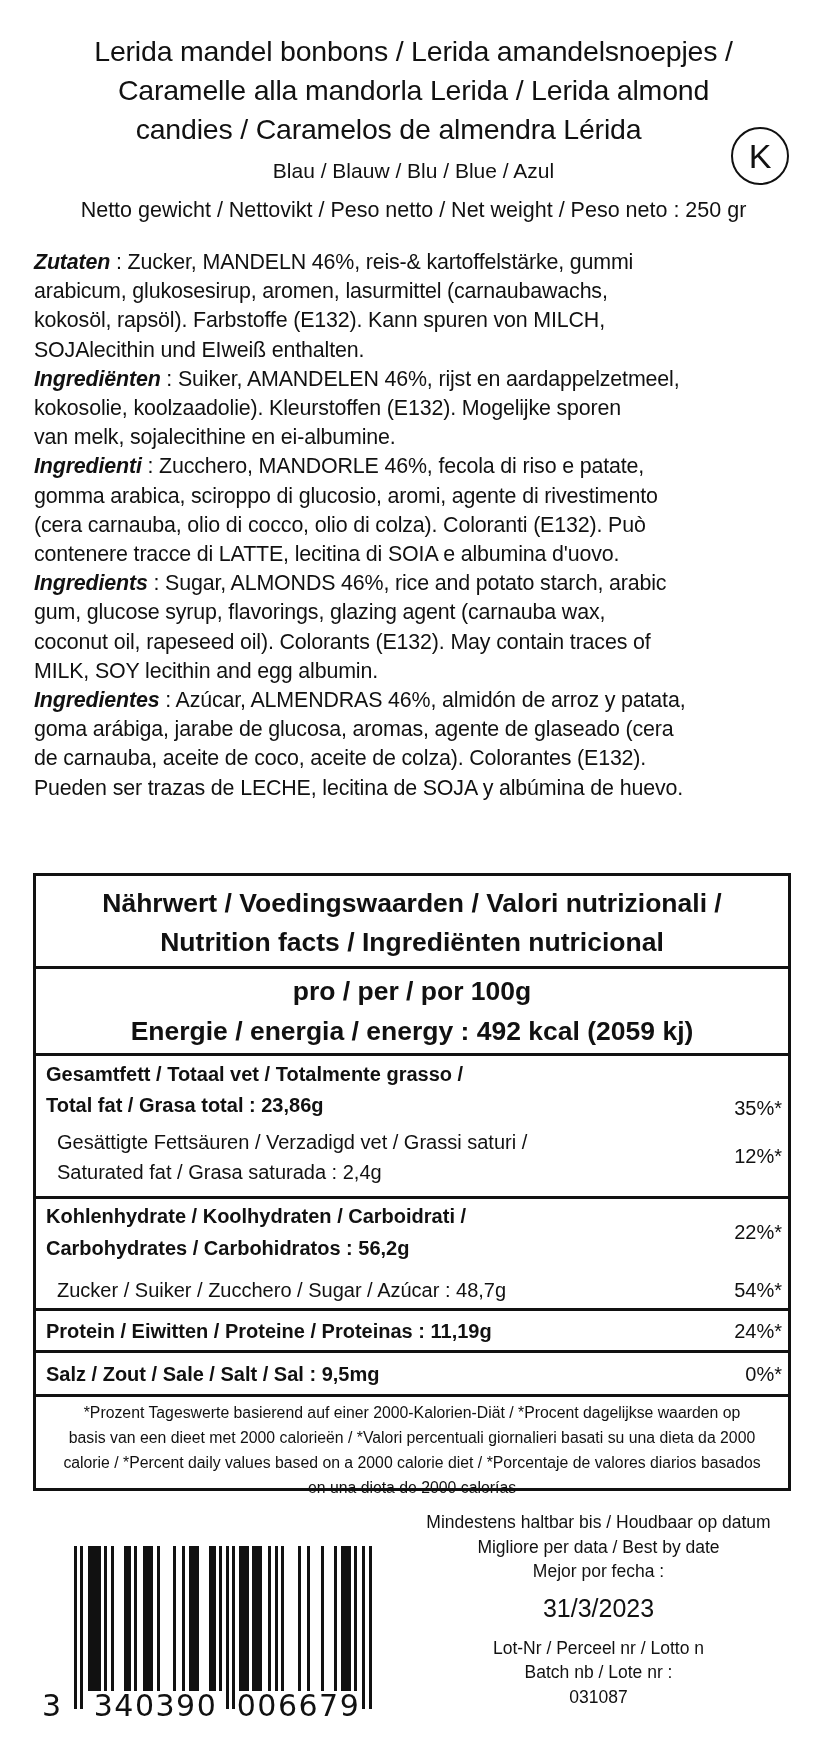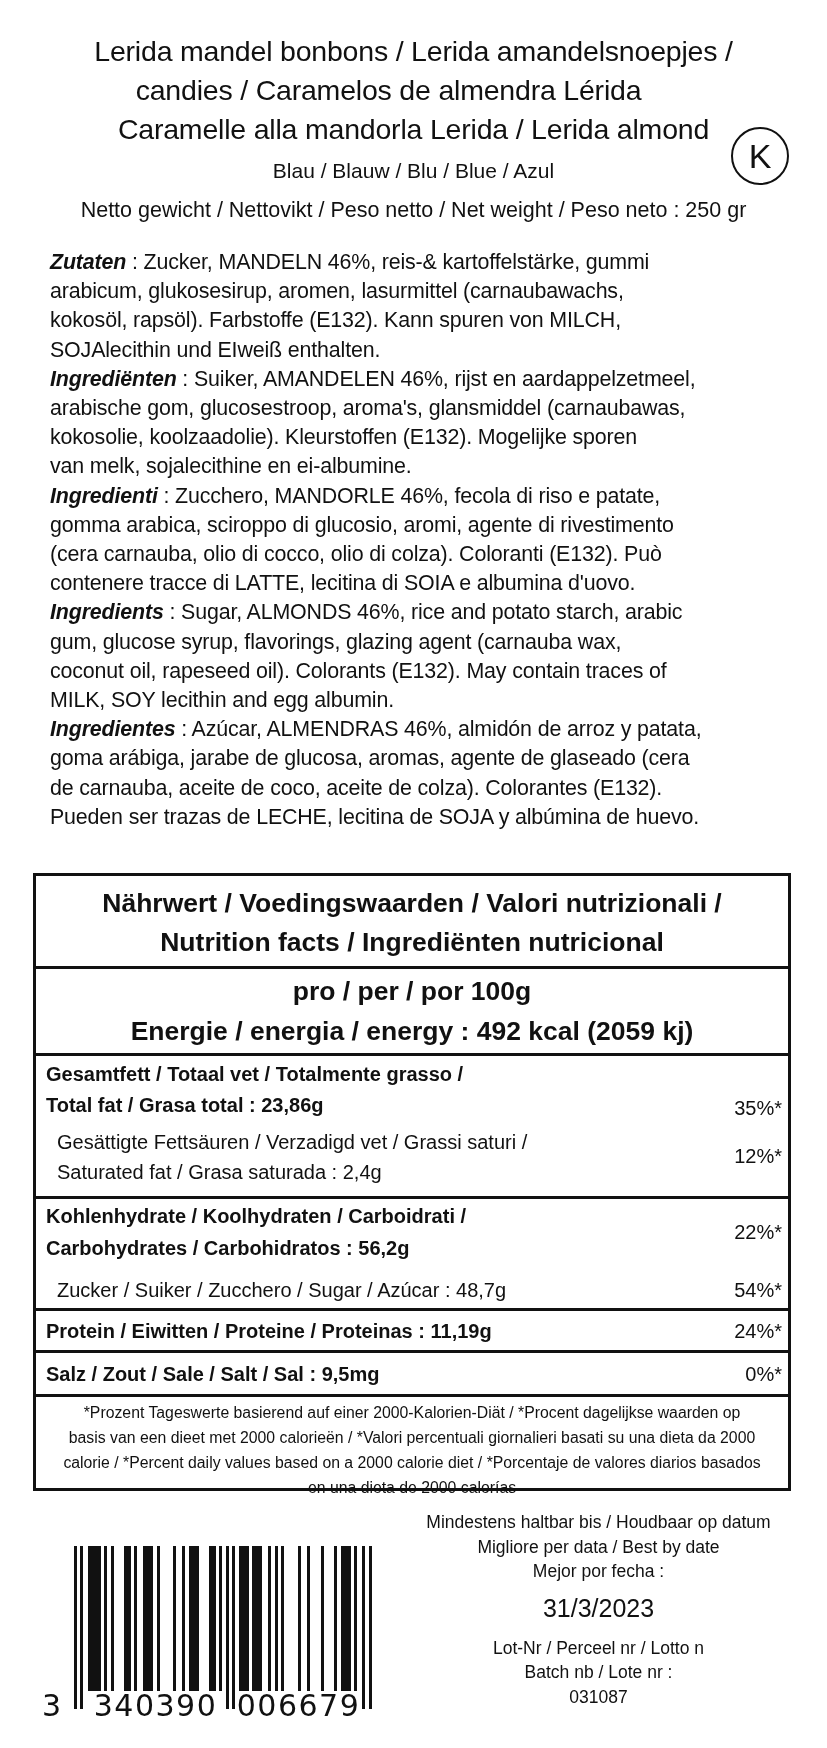--- a/index.html
+++ b/index.html
@@ -21,21 +21,21 @@
   }
   .weight-line {
     position: absolute; left: 0; top: 196px; width: 827px; text-align: center;
     font-size: 21.5px; line-height: 28px;
   }
 
   .ingredients {
     position: absolute; left: 34px; top: 248px; width: 790px;
     font-size: 21.4px; line-height: 29.2px; letter-spacing: -0.15px;
   }
-  .ingredients .line { white-space: nowrap; display: block; margin-left: 16px; }
+  .ingredients .line { white-space: nowrap; display: block; }
   .ingredients .lbl { font-weight: bold; font-style: italic; }
 
   .nutri {
     position: absolute; left: 33px; top: 873px; width: 758px; height: 618px;
     border: 3px solid #111;
   }
   .nutri .row { position: absolute; left: 0; width: 100%; border-bottom: 3px solid #111; }
   .nutri .row.last { border-bottom: none; }
   .nutri .head {
     top: 0; height: 93px; text-align: center; font-weight: bold;
@@ -62,37 +62,36 @@
   .best .lot { margin-top: 10px; }
 
   .barcode { position: absolute; left: 36px; top: 1540px; width: 370px; height: 190px; }
   .barcode svg { display: block; }
 </style>
 </head>
 <body>
 
 <div class="title">
   <div>Lerida mandel bonbons / Lerida amandelsnoepjes /</div>
+  <div>Caramelle alla mandorla Lerida / Lerida almond</div>
   <div style="padding-right:50px;">candies / Caramelos de almendra Lérida</div>
-  <div>Caramelle alla mandorla Lerida / Lerida almond</div>
 </div>
 <div class="kosher">K</div>
 <div class="color-line">Blau / Blauw / Blu / Blue / Azul</div>
 <div class="weight-line">Netto gewicht / Nettovikt / Peso netto / Net weight / Peso neto : 250 gr</div>
 
 <div class="ingredients">
   <div>
     <span class="line"><span class="lbl">Zutaten</span><span> : Zucker, MANDELN 46%, reis-&amp; kartoffelstärke, gummi</span></span>
     <span class="line">arabicum, glukosesirup, aromen, lasurmittel (carnaubawachs,</span>
     <span class="line">kokosöl, rapsöl). Farbstoffe (E132). Kann spuren von MILCH,</span>
     <span class="line">SOJAlecithin und EIweiß enthalten.</span>
   </div>
   <div>
     <span class="line"><span class="lbl">Ingrediënten</span><span> : Suiker, AMANDELEN 46%, rijst en aardappelzetmeel,</span></span>
-    <span class="line">arabische gom, glucosestroop, aroma's, glansmiddel (carnaubawas,</span>
     <span class="line">kokosolie, koolzaadolie). Kleurstoffen (E132). Mogelijke sporen</span>
     <span class="line">van melk, sojalecithine en ei-albumine.</span>
   </div>
   <div>
     <span class="line"><span class="lbl">Ingredienti</span><span> : Zucchero, MANDORLE 46%, fecola di riso e patate,</span></span>
     <span class="line">gomma arabica, sciroppo di glucosio, aromi, agente di rivestimento</span>
     <span class="line">(cera carnauba, olio di cocco, olio di colza). Coloranti (E132). Può</span>
     <span class="line">contenere tracce di LATTE, lecitina di SOIA e albumina d'uovo.</span>
   </div>
   <div>

